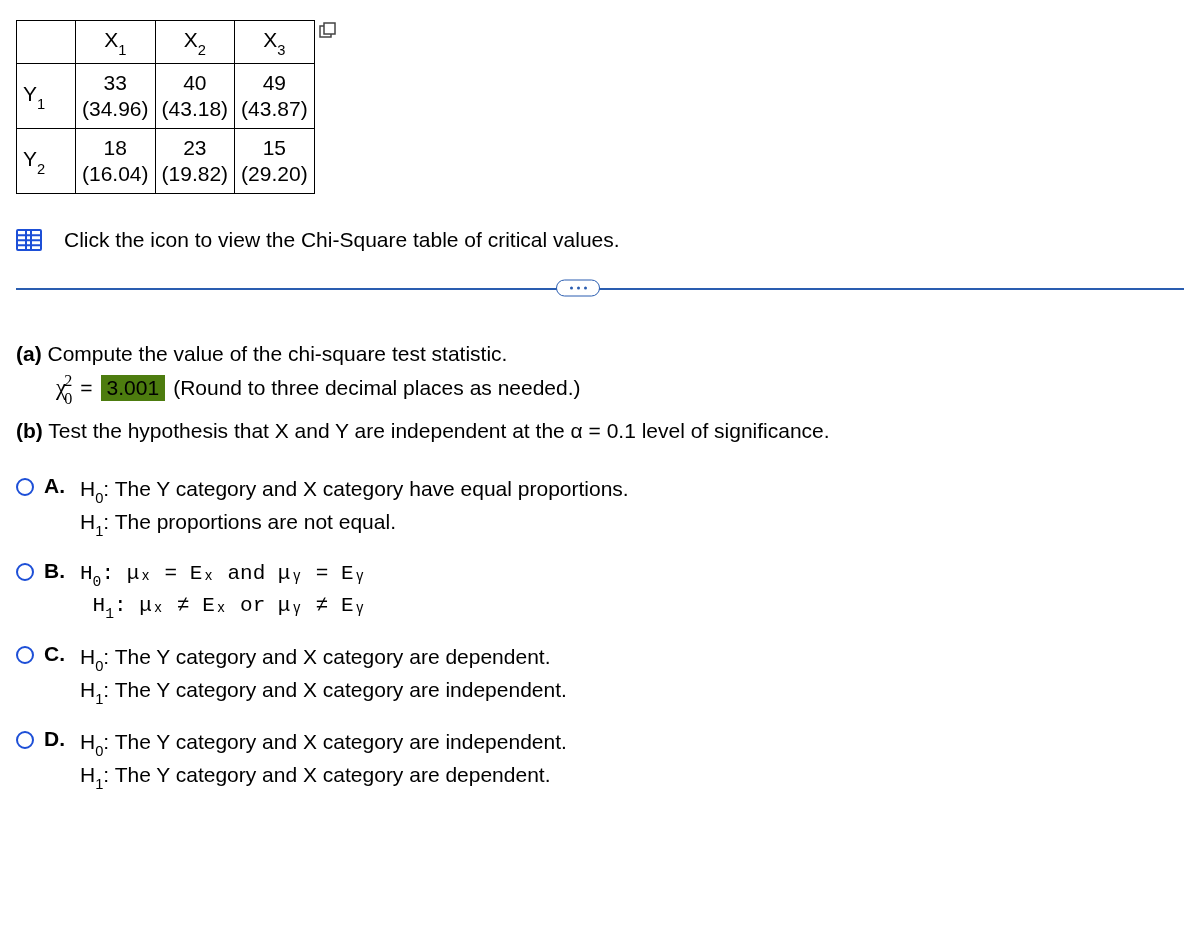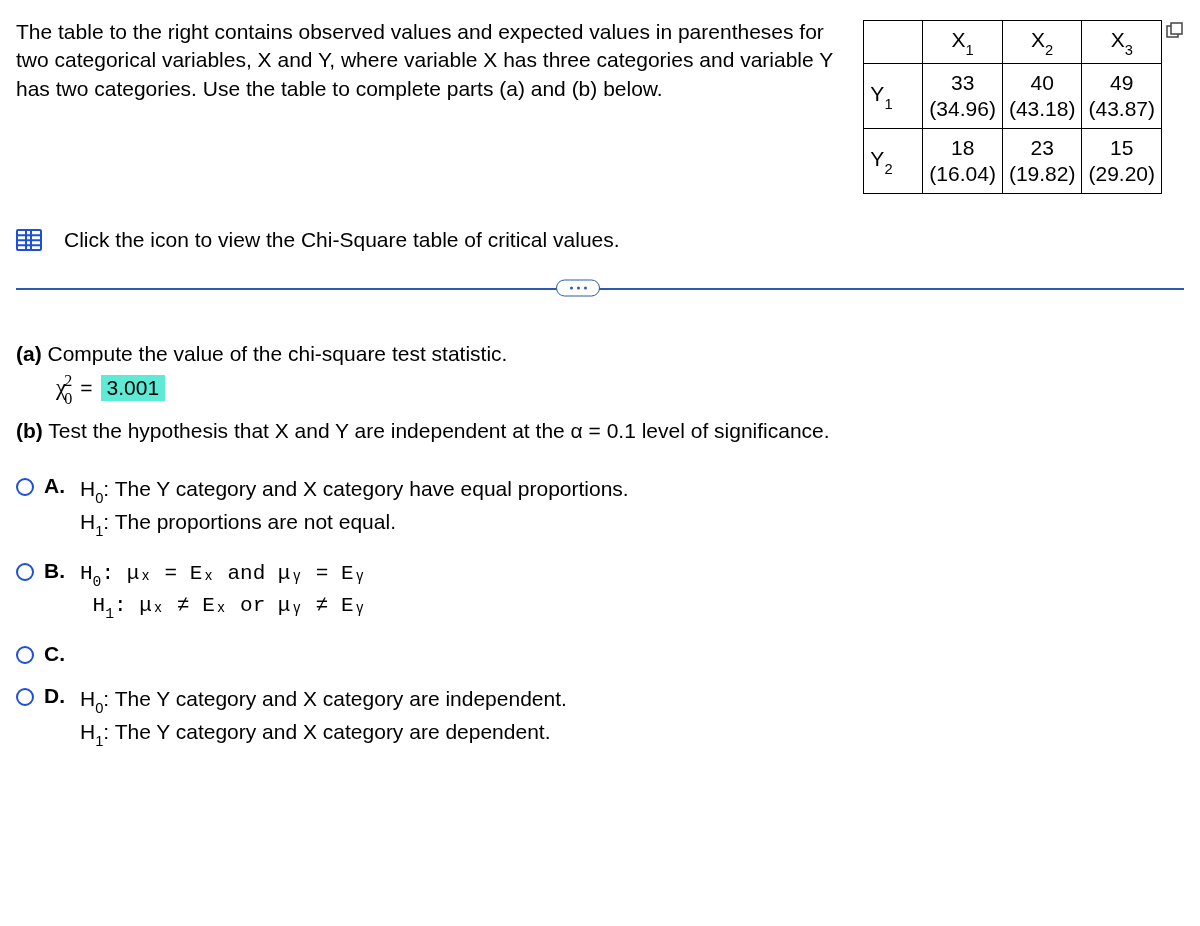--- a/index.html
+++ b/index.html
@@ -121,21 +121,21 @@
     margin-left: 40px;
     display:flex;
     align-items:center;
     gap: 8px;
   }
   .chi-symbol {
     font-family: "Times New Roman", serif;
     font-size: 23px;
   }
   .answer-box {
-    background:#5eead4;
+    background:#4d7c0f;
     padding: 1px 6px;
   }
   .hint { }
   .part-b { margin-top: 13px; line-height:1.35; }
   
   .options { margin-top: 28px; }
   .option {
     display:flex;
     align-items:flex-start;
     gap: 10px;
@@ -155,21 +155,20 @@
     width: 26px;
     flex-shrink:0;
   }
   .option-body { line-height:1.45; }
   .math { font-family: Liberation Mono, monospace; text-align: right; }
 </style>
 </head>
 <body>
 
 <div class="top-row">
-  <div class="instructions">The table to the right contains observed values and expected values in parentheses for two categorical variables, X and Y, where variable X has three categories and variable Y has two categories. Use the table to complete parts (a) and (b) below.</div>
 
   <table class="data-table">
     <tbody>
         <tr>
       <td class="corner"></td>
       <td class="col-head"><span class="hdr-sym"><span>X</span><span class="sub">1</span></span></td>
       <td class="col-head"><span class="hdr-sym"><span>X</span><span class="sub">2</span></span></td>
       <td class="col-head"><span class="hdr-sym"><span>X</span><span class="sub">3</span></span></td>
     </tr>
     <tr>
@@ -232,20 +231,21 @@
 <div class="part-a">
   <span><b>(a)</b> <span>Compute the value of the chi-square test statistic.</span></span>
 </div>
 
 <div class="formula-row">
   <span class="chi-symbol">
     <span>χ</span><span class="sup" style="position:relative; left:-2px;">2</span><span class="sub" style="position:relative; left:-10px; top:4px;">0</span>
   </span>
   <span style="margin-left:-10px;">=</span>
   <span class="answer-box">3.001</span>
+  <span class="hint">(Round to three decimal places as needed.)</span>
 </div>
 
 <div class="part-b">
   <b>(b)</b>
   <span>Test the hypothesis that X and Y are independent at the </span><span>α</span><span> = 0.1 level of significance.</span>
 </div>
 
 <div class="options">
 
   <div class="option">
@@ -262,20 +262,24 @@
     <span class="option-letter">B.</span>
     <span class="option-body math">
       <span>H</span><span class="sub">0</span><span>: μₓ = Eₓ and μᵧ = Eᵧ</span><br>
       <span>H</span><span class="sub">1</span><span>: μₓ ≠ Eₓ or μᵧ ≠ Eᵧ</span>
     </span>
   </div>
 
   <div class="option">
     <span class="radio"></span>
     <span class="option-letter">C.</span>
+    <span class="option-body">
+      <span>H</span><span class="sub">0</span><span>: The Y category and X category are dependent.</span><br>
+      <span>H</span><span class="sub">1</span><span>: The Y category and X category are independent.</span>
+    </span>
   </div>
 
   <div class="option">
     <span class="radio"></span>
     <span class="option-letter">D.</span>
     <span class="option-body">
       <span>H</span><span class="sub">0</span><span>: The Y category and X category are independent.</span><br>
       <span>H</span><span class="sub">1</span><span>: The Y category and X category are dependent.</span>
     </span>
   </div>

